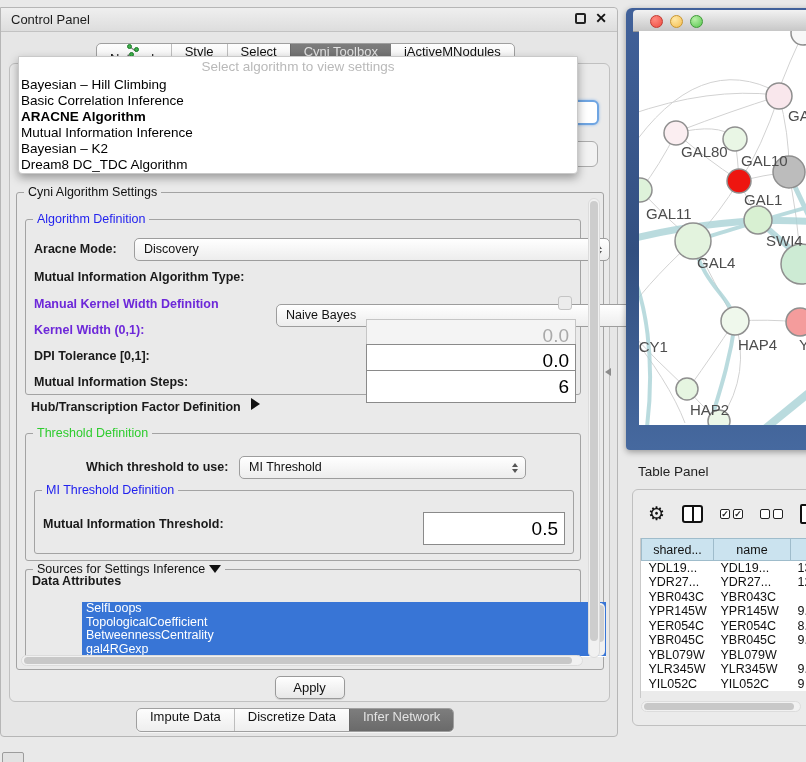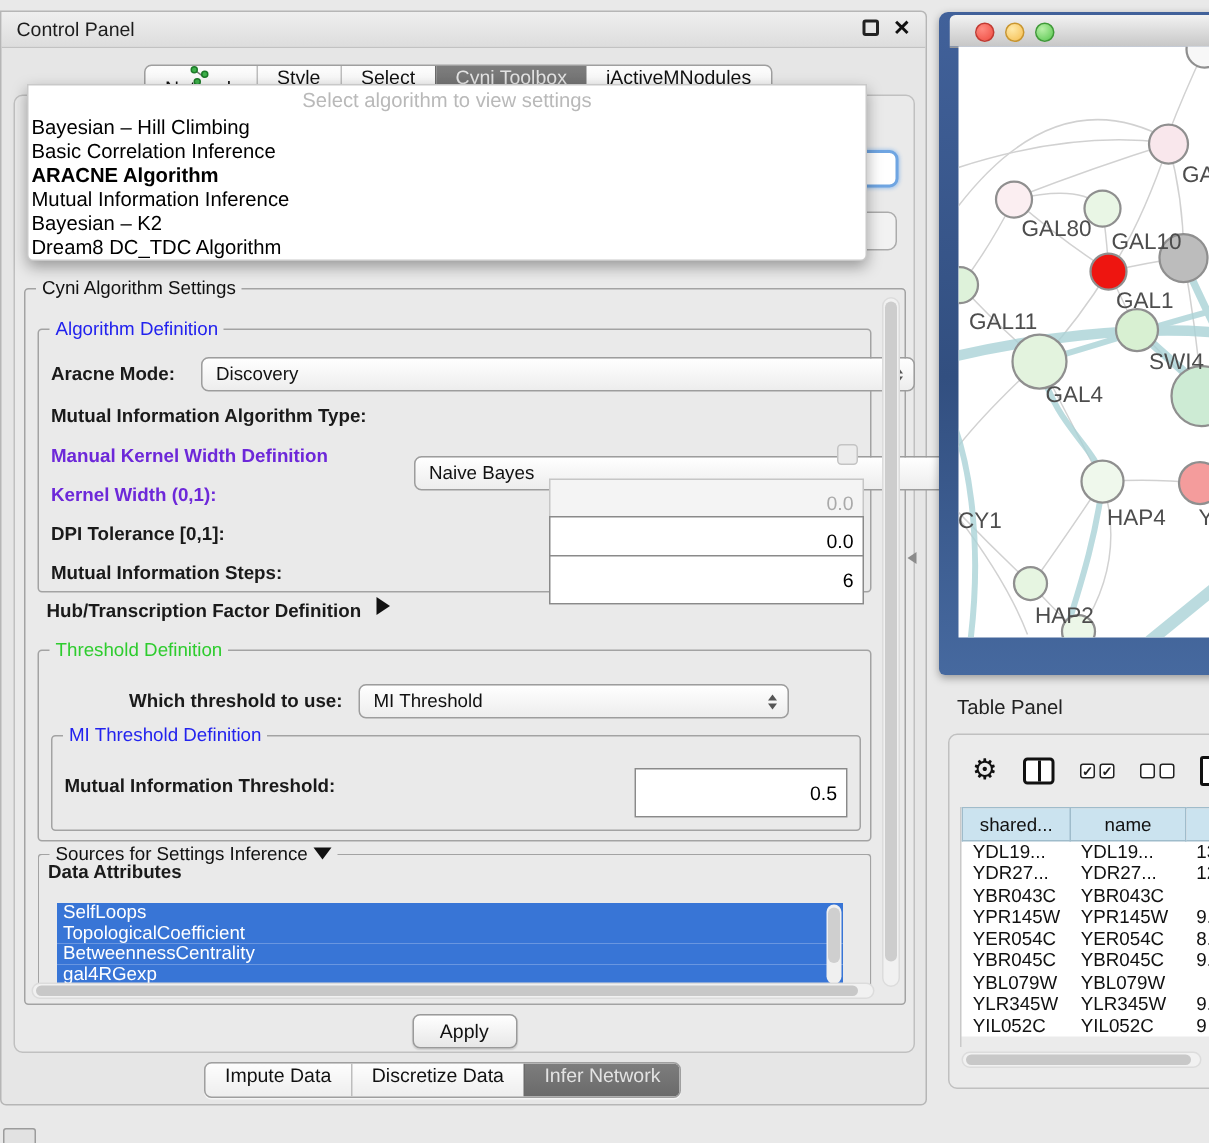--- a/index.html
+++ b/index.html
@@ -66,32 +66,32 @@
   .combo{position:absolute;height:23px;background:linear-gradient(#ffffff,#ededed);
     border:1px solid #9d9d9d;border-radius:5px;font-size:12.5px;line-height:21px;
     padding-left:9px;color:#111;}
   .combo .arr{position:absolute;right:7px;top:50%;transform:translateY(-50%);
     display:flex;flex-direction:column;gap:2px;}
   .combo .arr i{display:block;width:0;height:0;border-left:3.5px solid transparent;border-right:3.5px solid transparent;}
   .combo .arr .u{border-bottom:4px solid #555;}
   .combo .arr .d{border-top:4px solid #555;}
 
   .tfield{position:absolute;height:33px;background:#fff;border:1.5px solid #8a8a8a;
-    font-size:13px;line-height:19px;text-align:right;padding-right:6px;color:#000;}
+    font-size:19px;line-height:19px;text-align:right;padding-right:6px;color:#000;}
   .tfield.dis{background:#f4f4f4;border:1px solid #c6c6c6;color:#a9a9a9;}
 
   .chk{position:absolute;width:14px;height:14px;border:1px solid #c4c4c4;border-radius:3px;background:#ececec;}
 
   .tri-right{display:inline-block;width:0;height:0;border-top:6px solid transparent;
     border-bottom:6px solid transparent;border-left:9px solid #111;}
   .tri-down{display:inline-block;width:0;height:0;border-left:6px solid transparent;
     border-right:6px solid transparent;border-top:8px solid #111;}
 
   
-  .listbox{position:absolute;background:#fff;overflow:hidden;}
+  .listbox{position:absolute;background:#fff;overflow:hidden;margin-left:44px;}
   .listbox .li{height:13.5px;line-height:13.5px;font-size:12.5px;padding-left:4px;
     background:#3875d6;color:#fff;white-space:nowrap;}
   .list-vscroll{position:absolute;right:1px;top:1px;bottom:1px;width:10px;background:#f0f0f0;border-radius:5px;}
   .list-vscroll .th{position:absolute;left:1px;right:1px;top:2px;height:70%;background:#cfcfcf;border-radius:5px;}
 
   
   .vscroll{position:absolute;background:#f1f1f1;border:1px solid #dcdcdc;border-radius:6px;}
   .vscroll .th{position:absolute;left:1px;right:1px;background:#cdcdcd;border-radius:6px;}
   .hscroll{position:absolute;background:#f1f1f1;border:1px solid #dcdcdc;border-radius:6px;}
   .hscroll .th{position:absolute;top:1px;bottom:1px;background:#c8c8c8;border-radius:6px;}

